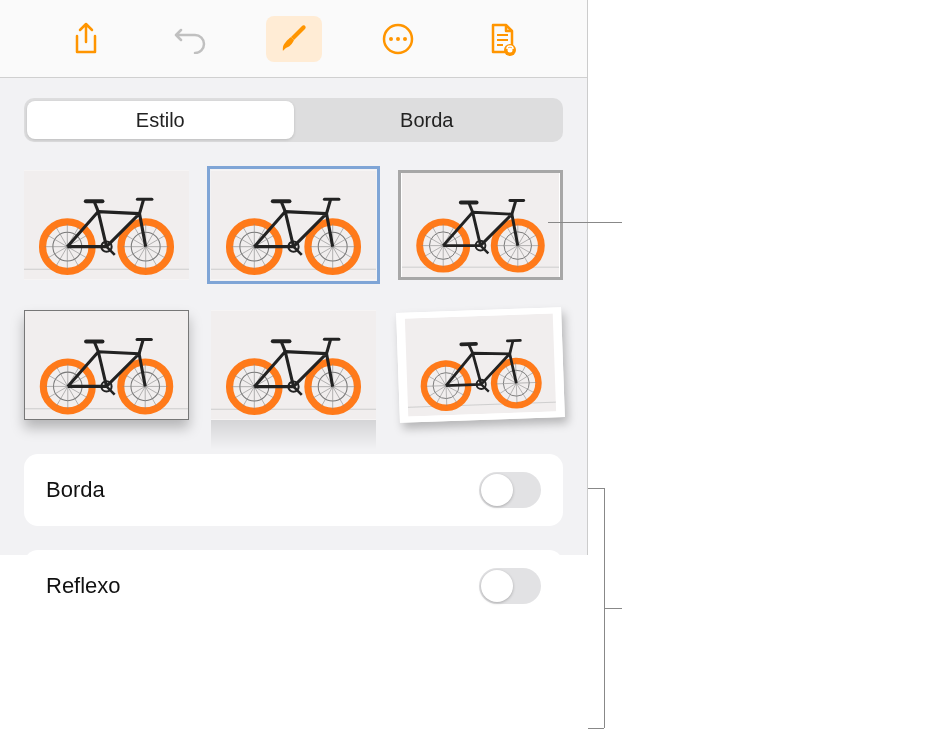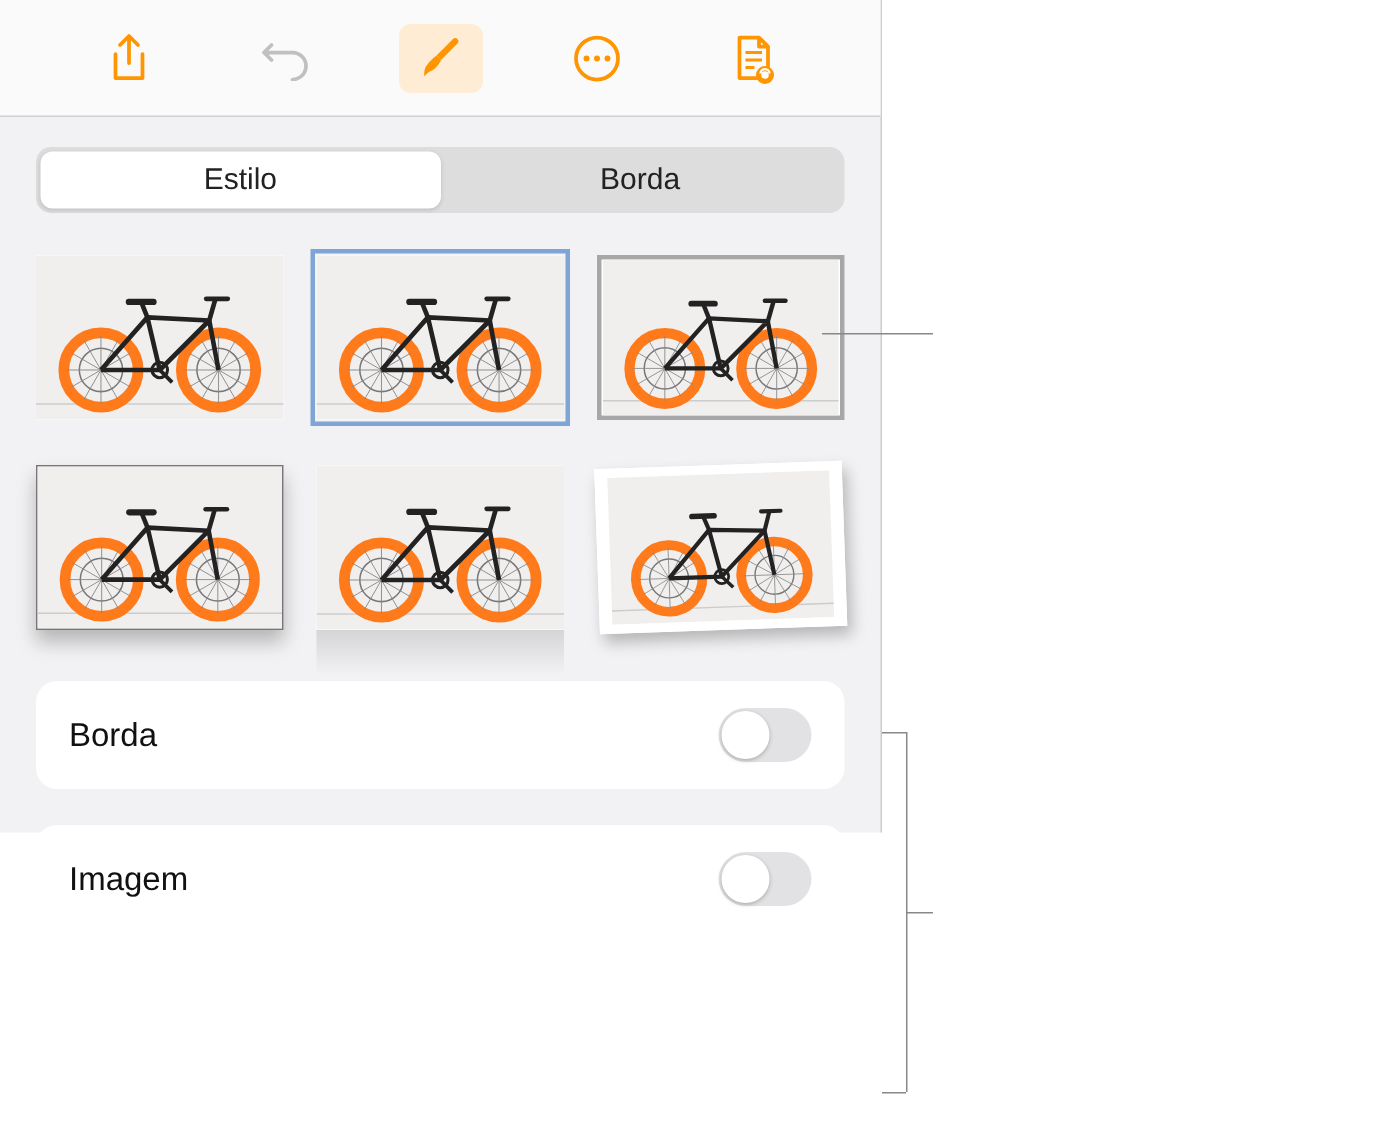--- a/index.html
+++ b/index.html
@@ -456,21 +456,21 @@
     </div>
 
     <div class="options">
       <div class="opt-row">
         <span class="opt-label">Borda</span>
         <div class="toggle">
             <div class="toggle-knob"></div>
           </div>
       </div>
       <div class="opt-row">
-        <span class="opt-label">Imagem</span>
+        <span class="opt-label">Reflexo</span>
         <div class="toggle">
             <div class="toggle-knob"></div>
           </div>
       </div>
     </div>
 
   </div>
 </div>
 
 <div class="callout-line" style="left:548px; top:222px; width:74px;"></div>

